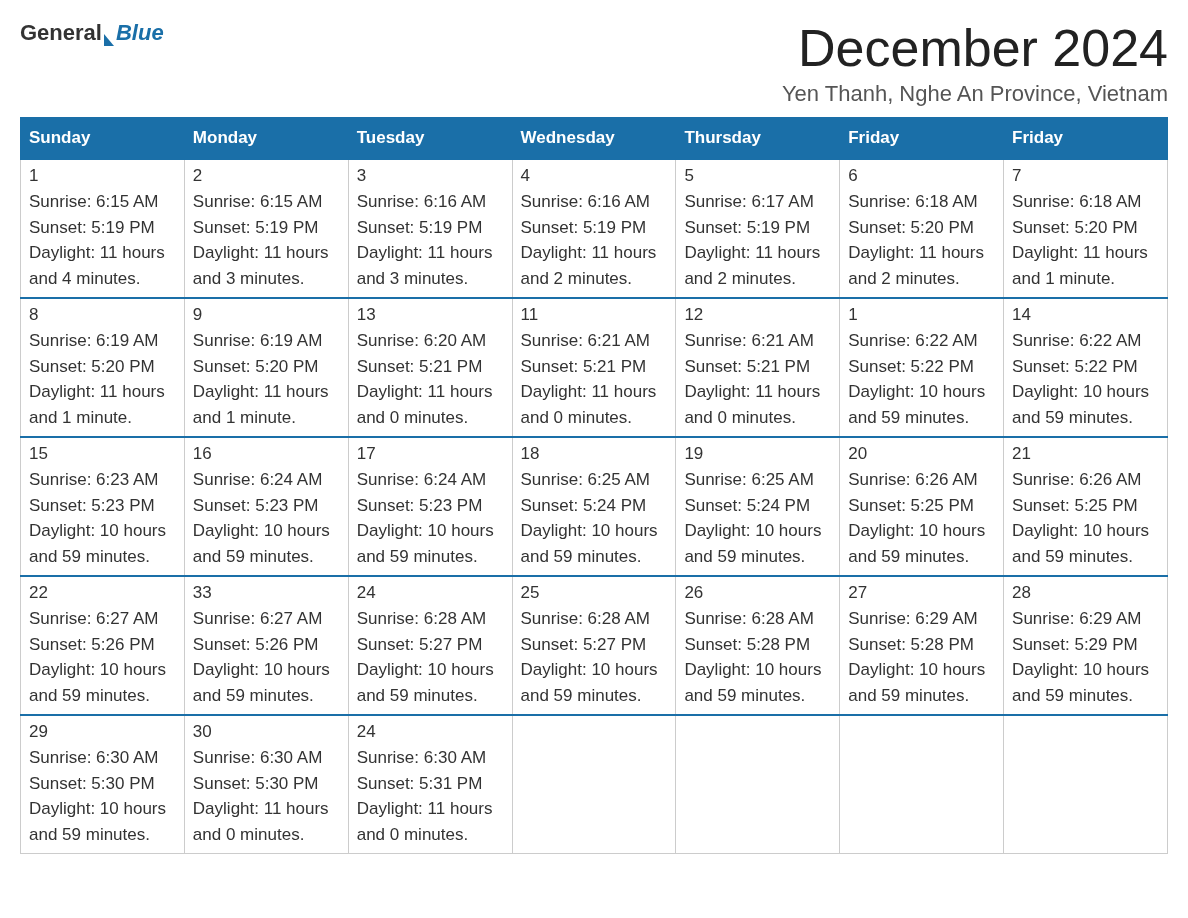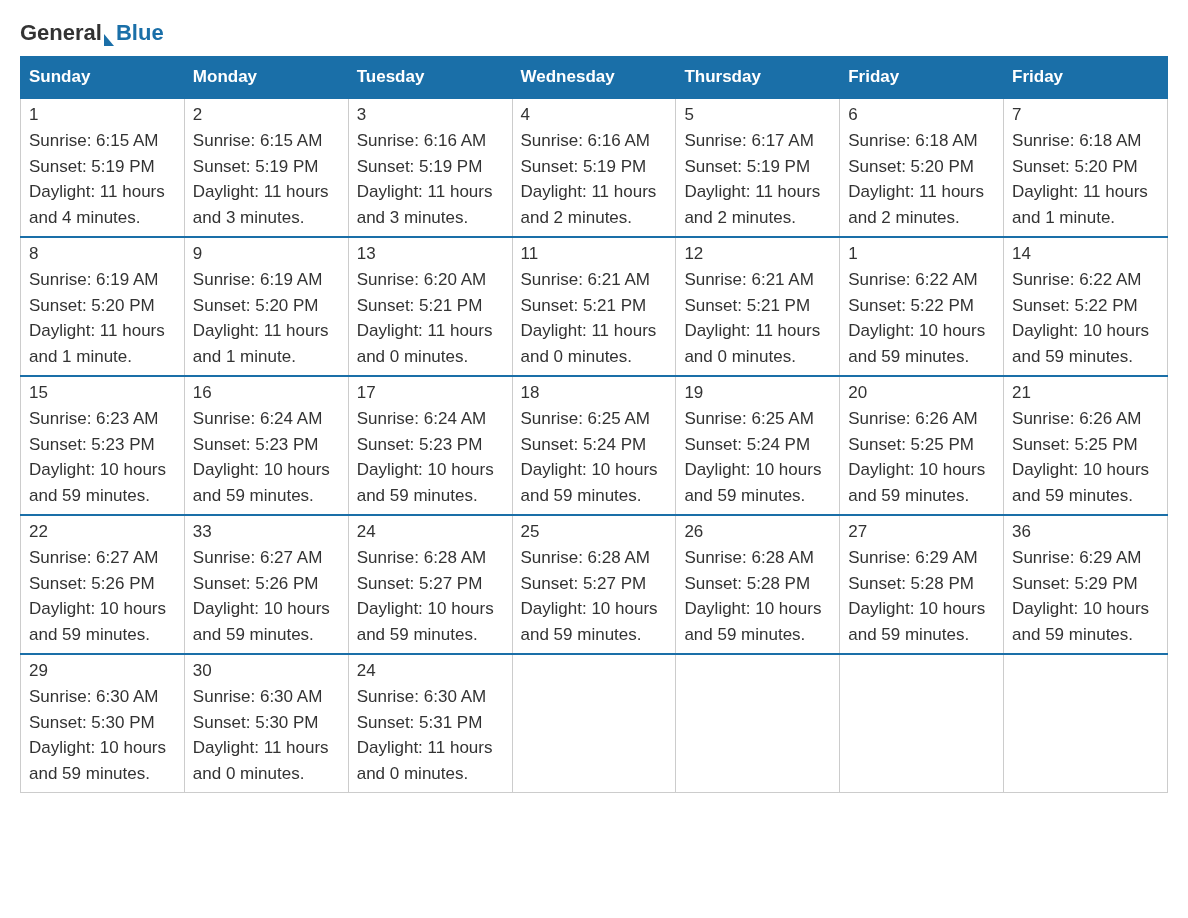--- a/index.html
+++ b/index.html
@@ -34,20 +34,21 @@
       width: 0;
       height: 0;
       border-left: 10px solid #1a6fa8;
       border-top: 12px solid transparent;
       border-bottom: 0px solid transparent;
       margin: 0 2px;
     }
     .logo-blue {
       color: #1a6fa8;
       font-weight: bold;
+      font-style: italic;
     }
     .title-block {
       text-align: right;
     }
     .month-title {
       font-size: 52px;
       font-weight: normal;
       color: #222;
       line-height: 1.1;
     }
@@ -98,20 +99,24 @@
 </head>
 <body>
 
 <div class="header">
   <div class="logo">
     <div class="logo-text">
       <span class="logo-general">General</span>
       <span class="logo-triangle"></span>
       <span class="logo-blue">Blue</span>
     </div>
+  </div>
+  <div class="title-block">
+    <div class="month-title">December 2024</div>
+    <div class="location-title">Yen Thanh, Nghe An Province, Vietnam</div>
   </div>
 </div>
 
 <table class="calendar">
   <thead>
     <tr>
     <th>Sunday</th>
         <th>Monday</th>
         <th>Tuesday</th>
         <th>Wednesday</th>
@@ -230,21 +235,21 @@
       </td>
         <td>
         <span class="day-num">26</span>
         <span class="day-info">Sunrise: 6:28 AM<br>Sunset: 5:28 PM<br>Daylight: 10 hours and 59 minutes.</span>
       </td>
         <td>
         <span class="day-num">27</span>
         <span class="day-info">Sunrise: 6:29 AM<br>Sunset: 5:28 PM<br>Daylight: 10 hours and 59 minutes.</span>
       </td>
         <td>
-        <span class="day-num">36</span>
+        <span class="day-num">28</span>
         <span class="day-info">Sunrise: 6:29 AM<br>Sunset: 5:29 PM<br>Daylight: 10 hours and 59 minutes.</span>
       </td>
       </tr>
       <tr>
         <td>
         <span class="day-num">29</span>
         <span class="day-info">Sunrise: 6:30 AM<br>Sunset: 5:30 PM<br>Daylight: 10 hours and 59 minutes.</span>
       </td>
         <td>
         <span class="day-num">30</span>

